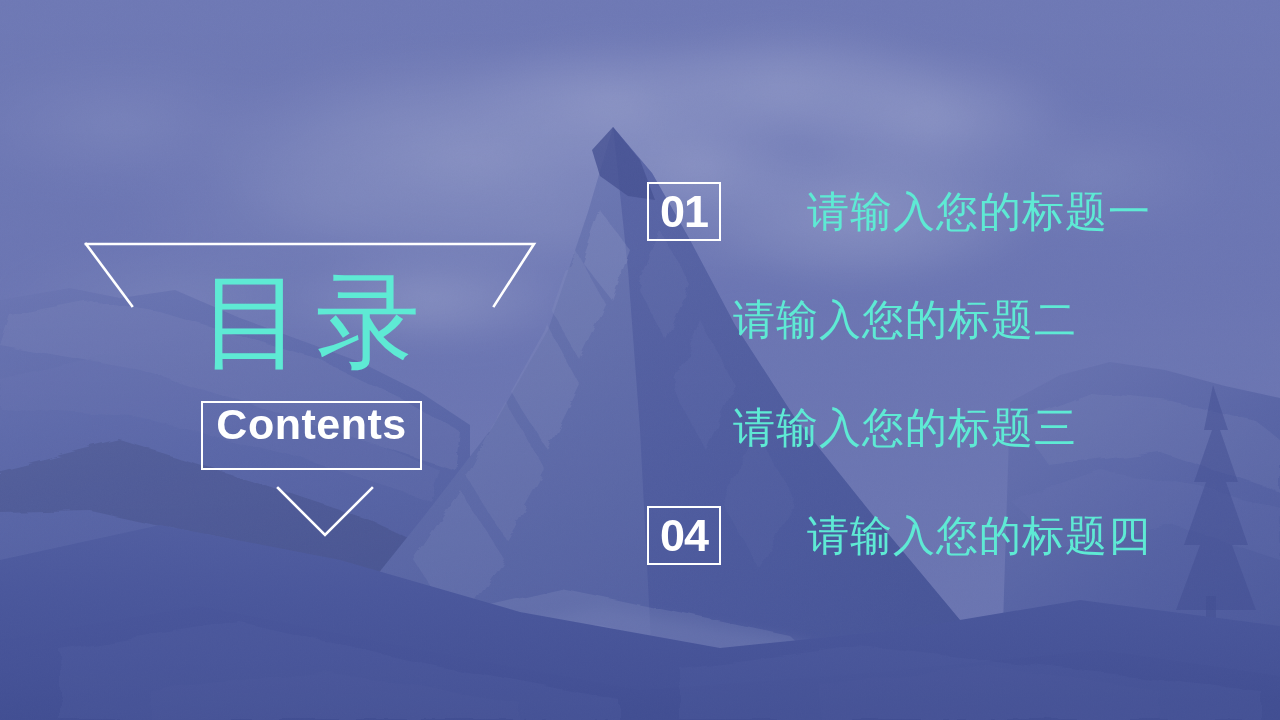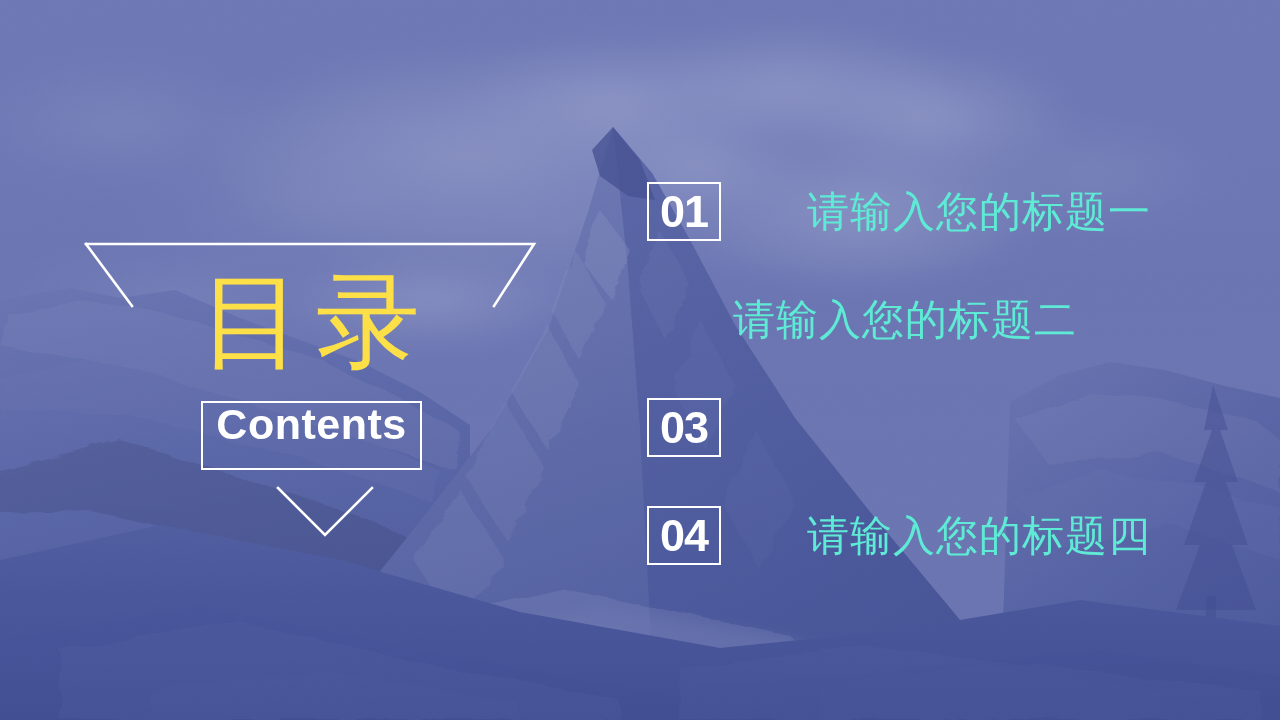--- a/index.html
+++ b/index.html
@@ -60,21 +60,21 @@
   #title-cn {
     position: absolute;
     left: 0;
     top: 262px;
     width: 620px;
     text-align: center;
     font-family: "Liberation Serif", "DejaVu Serif", serif;
     font-size: 104px;
     line-height: 120px;
     letter-spacing: 12px;
-    color: #fde047;
+    color: #5eead4;
     text-indent: 12px;
     font-weight: 400;
     white-space: nowrap;
   }
   #contents-box {
     position: absolute;
     left: 201px;
     top: 401px;
     width: 221px;
     height: 69px;
@@ -350,23 +350,21 @@
         <span class="toc-num">01</span>
       </div>
       <div class="toc-title">请输入您的标题一</div>
     </div>
 
     <div class="toc-row" data-idx="1">
       <div class="toc-title">请输入您的标题二</div>
     </div>
 
     <div class="toc-row" data-idx="2">
-      <div class="toc-num-box">
-        <span class="toc-num">03</span>
-      </div>
+      <div class="toc-title">请输入您的标题三</div>
     </div>
 
     <div class="toc-row" data-idx="3">
       <div class="toc-num-box">
         <span class="toc-num">04</span>
       </div>
       <div class="toc-title">请输入您的标题四</div>
     </div>
 
   </div>

